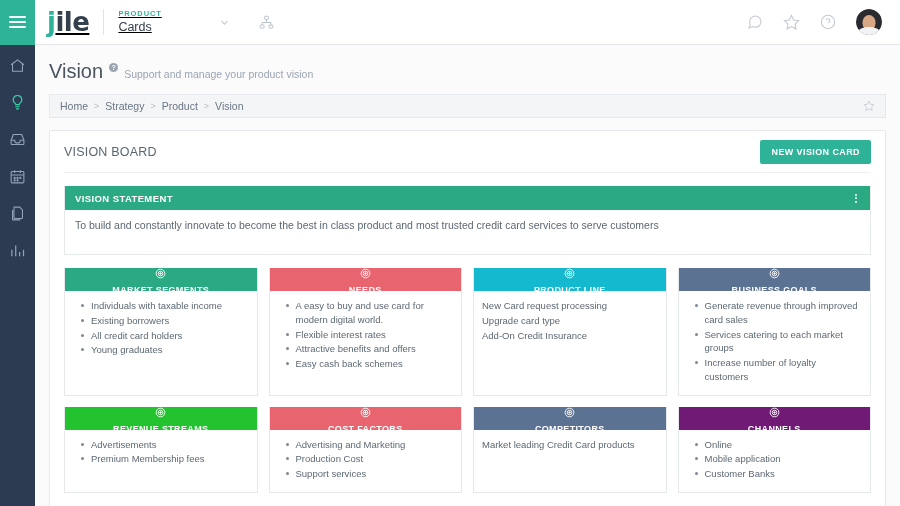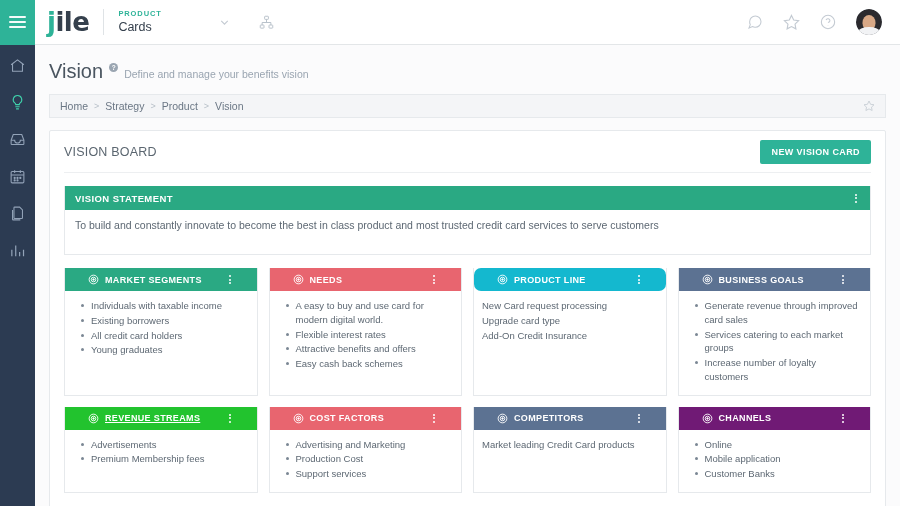--- a/index.html
+++ b/index.html
@@ -7,21 +7,21 @@
     width: 900px; height: 506px;
     font-family: "Liberation Sans", sans-serif;
     background: #ffffff;
     overflow: hidden;
   }
   .app { position: relative; width: 900px; height: 506px; display: flex; flex-direction: column; }
 
   
   .topbar {
     height: 45px; background: #ffffff; display: flex; align-items: center;
-    border-bottom: 1px solid #e3e6e8; flex: 0 0 45px; position: relative; z-index: 5;
+    border-bottom: 1px solid #e3e6e8; flex: 0 0 45px; position: relative; z-index: 5; text-decoration: underline;
   }
   .hamburger {
     width: 35px; height: 45px; background: #2eb398; display: flex;
     align-items: center; justify-content: center; flex: 0 0 35px;
   }
   .hamburger .bars { width: 17px; }
   .hamburger .bars i { display: block; height: 2px; background: #ffffff; margin: 3px 0; border-radius: 1px; opacity: .95; }
 
   .logo { margin-left: 12px; display: flex; align-items: baseline; }
   .logo .jile {
@@ -102,22 +102,22 @@
   .vstatement .vbody {
     min-height: 44px; padding: 9px 10px; font-size: 10.5px; color: #5d6873; background: #fff;
   }
   .kebab { margin-left: auto; display: flex; flex-direction: column; gap: 1.5px; cursor: pointer; padding: 3px; }
   .kebab i { width: 2px; height: 2px; background: currentColor; border-radius: 50%; display: block; }
 
   
   .grid { display: grid; grid-template-columns: repeat(4, 1fr); gap: 11px; margin-top: 13px; }
   .vcard { border: 1px solid #e6e9ec; border-top: none; background: #ffffff; display: flex; flex-direction: column; }
   .vcard .chead {
-    height: 23px; display: flex; align-items: center; gap: 6px; padding: 0 23px;
-    color: #ffffff; font-size: 9px; font-weight: 700; letter-spacing: .35px;
+    height: 23px; display: flex; align-items: center; gap: 6px; padding: 0 11px;
+    color: #ffffff; font-size: 9px; font-weight: 700; letter-spacing: .35px; flex-direction: column;
   }
   .vcard .cbody { padding: 8px 8px 10px 8px; font-size: 9.5px; color: #5d6873; line-height: 1.45; }
   .vcard.row1 .cbody { min-height: 95px; }
   .vcard.row2 .cbody { min-height: 55px; }
   .vcard ul { list-style: none; padding-left: 18px; }
   .vcard ul li { position: relative; margin-bottom: 1px; }
   .vcard ul li::before {
     content: ""; position: absolute; left: -10px; top: 5px;
     width: 3px; height: 3px; border-radius: 50%; background: #7b8794;
   }
@@ -235,21 +235,21 @@
           </svg>
       </span>
     </div>
 
     <div class="content">
 
       <div class="page-head">
         <div class="page-title">
           <h1>Vision</h1>
           <span class="qmark">?</span>
-          <span class="page-sub">Define and manage your benefits vision</span>
+          <span class="page-sub">Support and manage your product vision</span>
         </div>
       </div>
 
       <div class="breadcrumb-bar">
         <div class="crumbs">
           <a>Home</a>
           <span class="sep">&gt;</span>
           <a>Strategy</a>
           <span class="sep">&gt;</span>
           <a>Product</a>
@@ -327,21 +327,21 @@
               <div class="cbody">
                 <ul>
                   <li>A easy to buy and use card for modern digital world.</li>
                   <li>Flexible interest rates</li>
                   <li>Attractive benefits and offers</li>
                   <li>Easy cash back schemes</li>
                 </ul>
               </div>
             </div>
             <div class="vcard row1">
-              <div class="chead" style="background: rgb(20, 184, 207); border-radius: 7px;">
+              <div class="chead" style="background: rgb(20, 184, 207);">
                 <span style="display: flex;">
                   <svg class="bullseye" viewBox="0 0 24 24" fill="none" stroke="#ffffff" stroke-width="2">
                     <circle cx="12" cy="12" r="9.5"></circle>
                     <circle cx="12" cy="12" r="5"></circle>
                     <circle cx="12" cy="12" r="1.6" fill="#ffffff"></circle>
                   </svg>
                 </span>
                 <span>PRODUCT LINE</span>
                 <span class="kebab">
                   <i></i>

